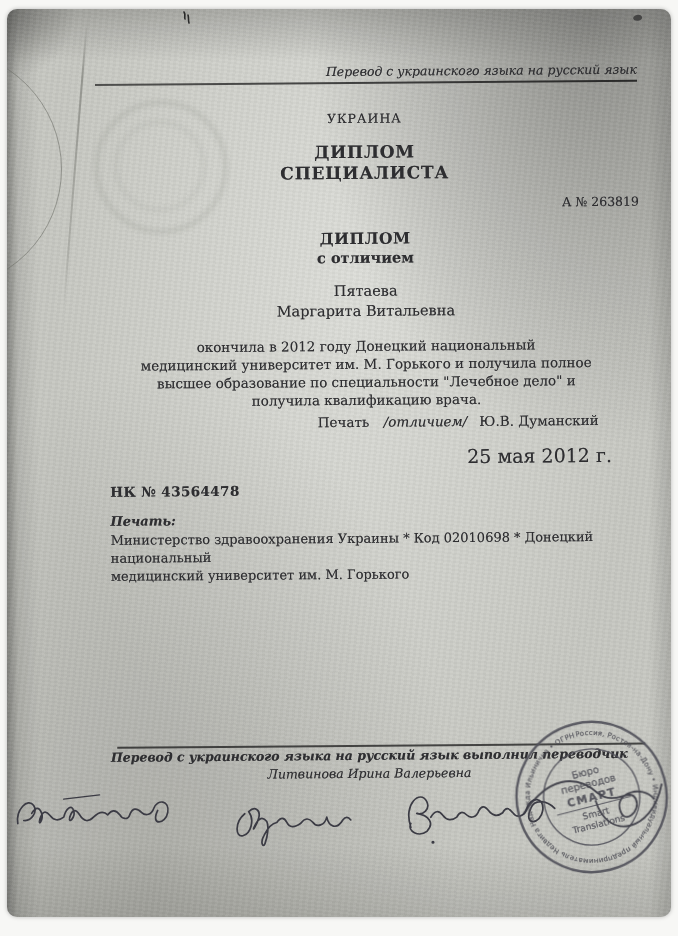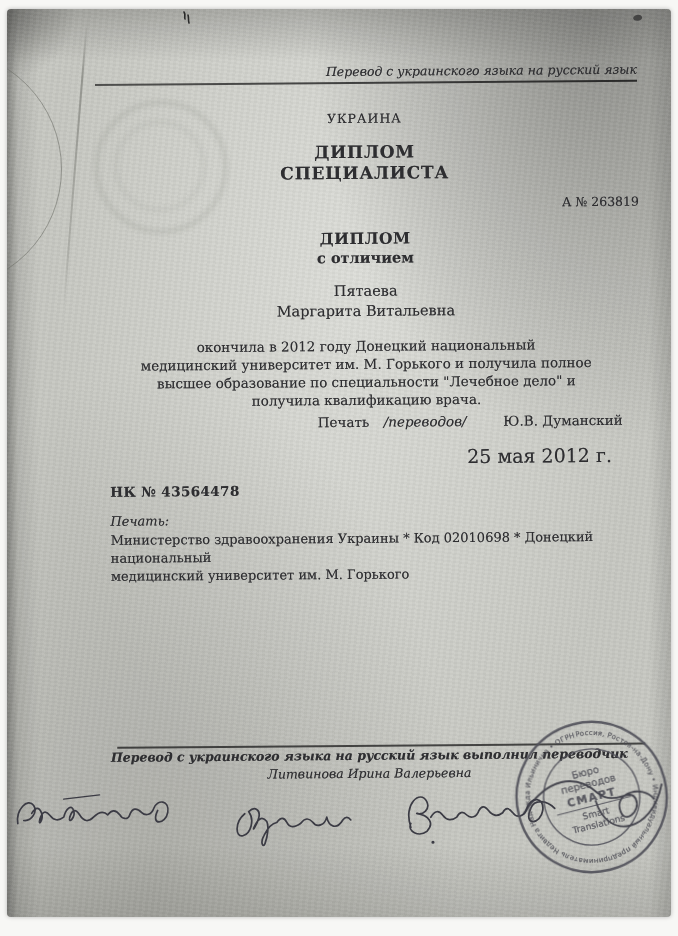--- a/index.html
+++ b/index.html
@@ -4,21 +4,21 @@
 <style>
   html,body{margin:0;padding:0;}
   body{
     width:678px;height:936px;position:relative;overflow:hidden;
     background:#f7f7f5;
     font-family:"DejaVu Serif","Liberation Serif",serif;
     color:#2e2e31;
   }
   .scan-page{
     position:absolute;left:7px;top:9px;width:664px;height:908px;
-    overflow:hidden;border-radius:4px;
+    overflow:hidden;border-radius:10px;
     background:
       repeating-linear-gradient(7deg, rgba(255,255,255,.025) 0 2px, rgba(0,0,0,.02) 2px 4px),
       repeating-linear-gradient(96deg, rgba(255,255,255,.02) 0 3px, rgba(0,0,0,.018) 3px 6px),
       radial-gradient(circle at 0% 0%, rgba(60,60,58,.45), rgba(60,60,58,0) 70px),
       radial-gradient(ellipse at 88% 0%, rgba(82,82,80,.50), rgba(82,82,80,0) 34%),
       linear-gradient(180deg, rgba(104,104,101,.38), rgba(104,104,101,0) 52px),
       linear-gradient(90deg, rgba(66,66,64,.50), rgba(66,66,64,.14) 11px, rgba(66,66,64,0) 32px),
       linear-gradient(270deg, rgba(98,98,96,.28), rgba(98,98,96,0) 22px),
       linear-gradient(0deg, rgba(112,112,107,.26), rgba(112,112,107,0) 72px),
       radial-gradient(ellipse at 22% 97%, rgba(102,102,97,.28), rgba(102,102,97,0) 42%),
@@ -40,24 +40,24 @@
   .country{top:102px;font-size:12.5px;letter-spacing:1px;}
   .main-title{top:133px;font-size:17px;font-weight:bold;line-height:21px;letter-spacing:.8px;}
   .serial{top:187px;right:30px;font-size:12.5px;}
   .subtitle-1{top:220px;font-size:15.5px;font-weight:bold;letter-spacing:.6px;}
   .subtitle-2{top:240px;font-size:14.5px;font-weight:bold;}
   .holder{top:272px;font-size:14.5px;line-height:20px;}
   .body-par{top:328px;font-size:13.5px;line-height:18px;}
   .rector-row{top:405px;left:0;right:0;font-size:13.5px;}
   .rector-label{left:311px;}
   .signed-ph{left:377px;font-style:italic;}
-  .rector-name{right:48px;margin-left:32px;}
+  .rector-name{right:72px;margin-left:32px;}
   .issue-date{top:437px;right:59px;font-size:19px;}
   .reg-number{top:473px;left:103px;font-size:13.5px;font-weight:bold;letter-spacing:.4px;}
-  .seal-label{top:503px;left:103px;font-size:13px;font-weight:normal;font-style:italic;}
+  .seal-label{top:503px;left:103px;font-size:13px;font-weight:bold;font-style:italic;}
   .seal-text{top:521px;left:103px;width:540px;font-size:13px;line-height:18px;}
   .footer-rule{top:736px;left:108px;right:28px;height:1.5px;background:rgba(35,35,35,.8);}
   .footer-note{top:739px;font-size:12.5px;font-weight:bold;font-style:italic;}
   .translator{top:757px;font-size:12.5px;font-style:italic;}
 
   .crease{
     top:10px;left:79px;width:2px;height:290px;
     background:linear-gradient(180deg, rgba(120,121,115,.0), rgba(110,111,105,.55) 20%, rgba(120,121,115,.35) 80%, rgba(120,121,115,0));
     transform:rotate(4.6deg);transform-origin:top center;
   }
@@ -121,21 +121,21 @@
 
     <div class="abs center-col body-par">
       <div>окончила в 2012 году Донецкий национальный</div>
       <div>медицинский университет им. М. Горького и получила полное</div>
       <div>высшее образование по специальности "Лечебное дело" и</div>
       <div>получила квалификацию врача.</div>
     </div>
 
     <div class="abs rector-row">
       <span class="abs rector-label">Печать</span>
-      <span class="abs signed-ph">/переводов/</span>
+      <span class="abs signed-ph">/отличием/</span>
       <span class="abs rector-name">Ю.В. Думанский</span>
     </div>
 
     <div class="abs issue-date">25 мая 2012 г.</div>
 
     <div class="abs reg-number">НК № 43564478</div>
 
     <div class="abs seal-label">Печать:</div>
     <div class="abs seal-text">
       <div>Министерство здравоохранения Украины * Код 02010698 * Донецкий национальный</div>

